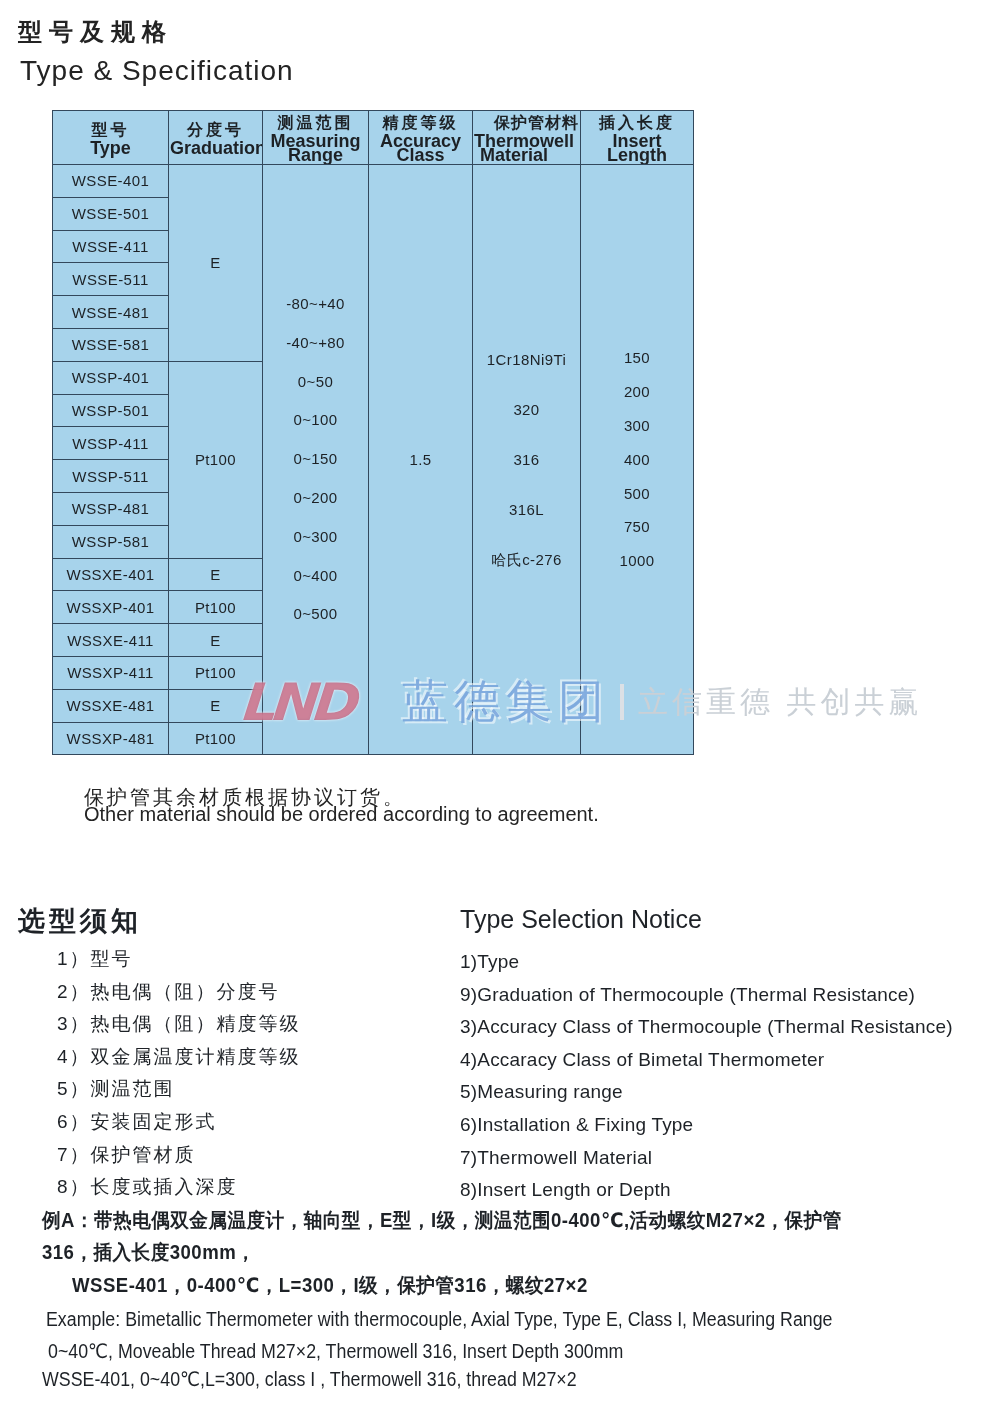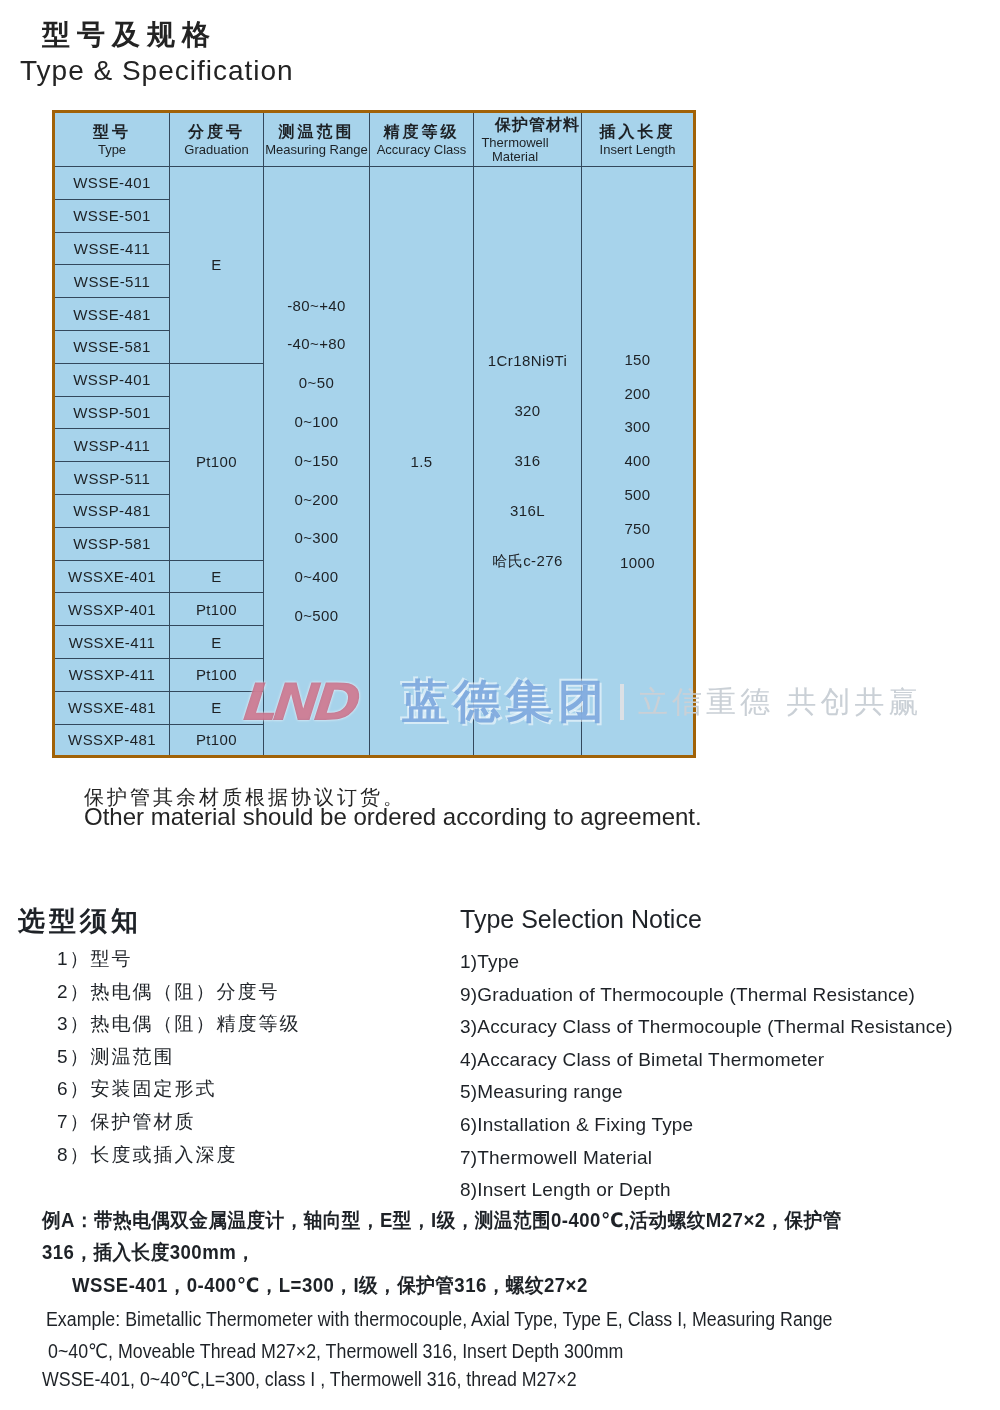--- a/index.html
+++ b/index.html
@@ -5,59 +5,59 @@
   * { margin:0; padding:0; box-sizing:border-box; }
   html,body { background:#ffffff; }
   body {
     position:relative; width:1000px; height:1410px;
     font-family:"Liberation Sans","DejaVu Sans",sans-serif;
     color:#1e2227; overflow:hidden;
   }
   .abs { position:absolute; }
 
   
-  .title-zh { left:18px; top:16px; font-size:28px; font-weight:600; letter-spacing:7px; color:#232323;margin-left:24px; }
+  .title-zh { left:18px; top:16px; font-size:24px; font-weight:600; letter-spacing:7px; color:#232323; }
   .title-en { left:20px; top:55px; font-size:28px; font-weight:500; letter-spacing:1px; color:#232323; }
 
   
   .table-wrap { left:52px; top:110px; }
   table.spec { border-collapse:collapse; table-layout:fixed; width:641px;
-               border:3px solid #a16207; background:#0ea5e9; }
+               border:1px solid #a16207; background:#0ea5e9; }
   table.spec th, table.spec td {
     border:1px solid #33485c; background:#a7d3eb; color:#1d2125;
     text-align:center; vertical-align:middle; overflow:hidden;
   }
   table.spec th { height:50px; font-weight:600; padding:2px 1px; }
   table.spec td { height:32.8px; font-size:15px; letter-spacing:0.4px; }
   .hzh { display:block; font-size:16px; letter-spacing:3px; }
-  .hen { display:block; font-size:13px; font-weight:400; letter-spacing:0px; line-height:14px; }
+  .hen { display:block; font-size:18px; font-weight:700; letter-spacing:0px; line-height:14px; }
   th.left { text-align:left; padding-left:6px; }
   th.left .hzh { letter-spacing:1px;text-align:right; }
   td.stackcell { padding:0; }
   .stack { display:inline-block; text-align:center; }
   .stack .line { display:block; }
   .stack-range .line  { height:38.8px; line-height:38.8px; }
   .stack-mat  .line   { height:50px;   line-height:50px; }
   .stack-len  .line   { height:33.8px; line-height:33.8px; }
 
   
   .watermark { left:244px; top:670px; height:64px; display:flex; align-items:center;
                pointer-events:none; white-space:nowrap; z-index:5; }
   .wm-logo { font-family:"DejaVu Sans",sans-serif; font-style:italic; font-weight:900;
              font-size:56px; letter-spacing:-6px; transform:skewX(-6deg) scaleY(.92);
              color:rgba(189,82,112,0.72); text-shadow:0 0 3px rgba(255,255,255,0.9); }
-  .wm-brand { margin-left:14px; font-weight:700; font-size:46px; letter-spacing:6px;
+  .wm-brand { margin-left:14px; font-weight:400; font-size:46px; letter-spacing:6px;
               color:rgba(122,166,221,0.9);
               text-shadow:2px 2px 0 rgba(255,255,255,0.55), -2px -2px 0 rgba(255,255,255,0.55);padding-left:33px; }
   .wm-sep { width:4px; height:36px; background:#dbe0e5; margin:0 14px 0 10px; }
   .wm-slogan { font-size:30px; letter-spacing:4px; color:#cad0d6; font-weight:500; }
 
   
   .note-zh { left:84px; top:776px; font-size:20px; letter-spacing:3px; color:#242424;margin-top:8px; }
-  .note-en { left:84px; top:803px; font-size:24px; color:#242424; }
+  .note-en { left:84px; top:803px; font-size:20px; color:#242424; }
 
   
   .sec-title-zh { left:18px; top:903px; font-size:27px; font-weight:600; letter-spacing:4px; }
   .sec-title-en { left:460px; top:905px; font-size:25px; font-weight:500; }
   .list { font-size:19px; line-height:32.6px; white-space:nowrap; }
   .list-zh { left:57px; top:943px; letter-spacing:2px; }
   .list-en { left:460px; top:946px; letter-spacing:0.2px; }
 
   
   .ex { white-space:nowrap; transform-origin:left center; }
@@ -225,20 +225,21 @@
 <div class="abs note-zh">保护管其余材质根据协议订货。</div>
 <div class="abs note-en">Other material should be ordered according to agreement.</div>
 
 <div class="abs sec-title-zh">选型须知</div>
 <div class="abs sec-title-en">Type Selection Notice</div>
 
 <div class="abs list list-zh">
   <div>1）型号</div>
   <div>2）热电偶（阻）分度号</div>
   <div>3）热电偶（阻）精度等级</div>
+  <div>4）双金属温度计精度等级</div>
   <div>5）测温范围</div>
   <div>6）安装固定形式</div>
   <div>7）保护管材质</div>
   <div>8）长度或插入深度</div>
 </div>
 
 <div class="abs list list-en">
   <div>1)Type</div>
   <div>9)Graduation of Thermocouple (Thermal Resistance)</div>
   <div>3)Accuracy Class of Thermocouple (Thermal Resistance)</div>

